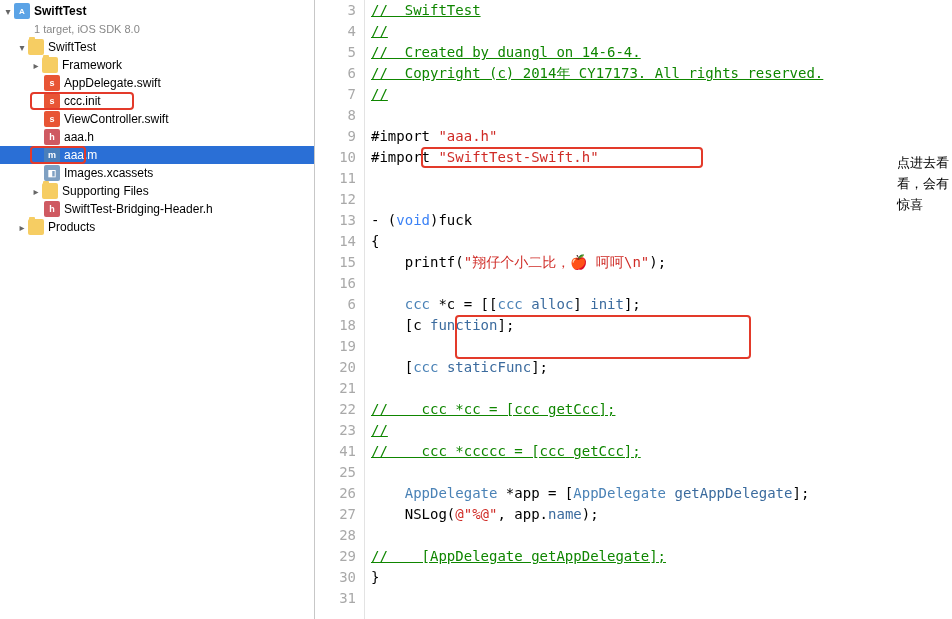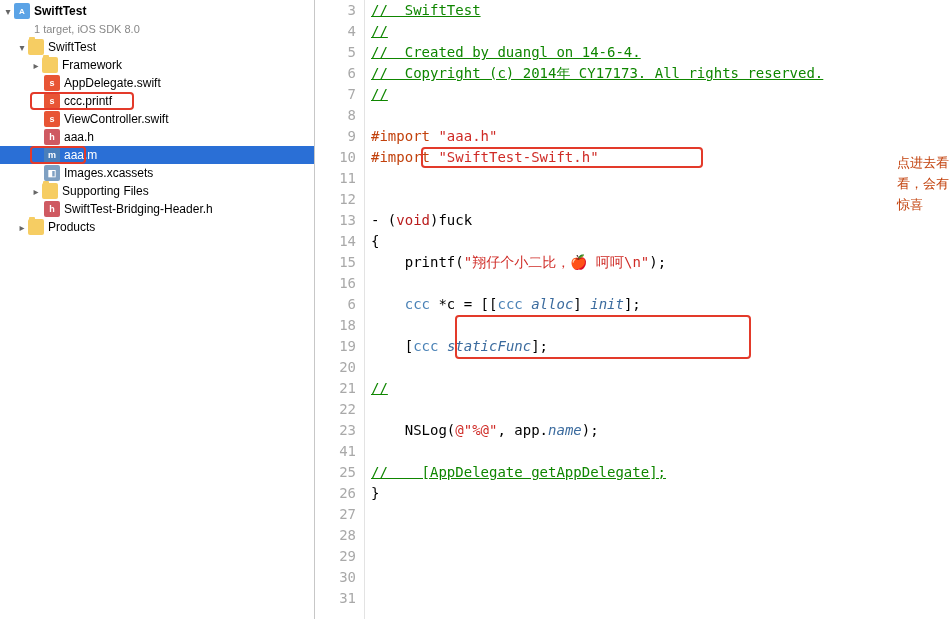--- a/index.html
+++ b/index.html
@@ -88,38 +88,38 @@
   }
   .gutter div { height: 21px; }
   .code {
     flex:1;
     padding-left: 6px;
     position: relative;
     color:#000;
   }
   .code-line { height:21px; white-space: pre; }
   .c-comment { color:#0f8600;text-decoration:underline; }
-  .c-preproc { color:#c2410c; }
+  .c-preproc { color:#000000; }
   .c-string  { color:#cf2b26; }
-  .c-keyword { color:#b91c1c; }
+  .c-keyword { color:#3b82f6; }
   .c-type    { color:#4a82b6; }
   .c-atkw    { color:#b6117f; }
-  .c-funcb   { color:#3b6b9e;font-style:italic; }
+  .c-funcb   { color:#3b6b9e; }
   .annot-box {
     position:absolute;
     border:2px solid #e33a2a;
     border-radius:4px;
     pointer-events:none;
   }
   .annot1 { left:56px;  top:147px; width:282px; height:21px; }
   .annot2 { left:90px;  top:315px; width:296px; height:44px; }
   .annot-text {
     position:absolute;
     left:532px; top:152px;
-    color:#c2410c;
+    color:#000000;
     font-family:Liberation Serif, serif;
     font-size:13px;
   }
 </style>
 </head>
 <body>
 
 <div class="nav">
 
   <div class="tree-row proj-title" style="padding-left:2px;">
@@ -143,21 +143,21 @@
     <span class="label">Framework</span>
   </div>
 
   <div class="tree-row" style="padding-left:44px;">
     <span class="icon icon-swift">s</span>
     <span class="label">AppDelegate.swift</span>
   </div>
 
   <div class="tree-row highlight-box" style="padding-left:44px;">
     <span class="icon icon-swift">s</span>
-    <span class="label">ccc.printf</span>
+    <span class="label">ccc.init</span>
   </div>
 
   <div class="tree-row" style="padding-left:44px;">
     <span class="icon icon-swift">s</span>
     <span class="label">ViewController.swift</span>
   </div>
 
   <div class="tree-row" style="padding-left:44px;">
     <span class="icon icon-h">h</span>
     <span class="label">aaa.h</span>
@@ -233,25 +233,29 @@
     <div class="code-line"></div>
     <div class="code-line"><span class="c-preproc">#import </span><span class="c-string">"aaa.h"</span></div>
     <div class="code-line"><span class="c-preproc">#import </span><span class="c-string">"SwiftTest-Swift.h"</span></div>
     <div class="code-line"></div>
     <div class="code-line"></div>
     <div class="code-line"><span>- (</span><span class="c-keyword">void</span><span>)fuck</span></div>
     <div class="code-line">{</div>
     <div class="code-line"><span>    printf(</span><span class="c-string">"翔仔个小二比，🍎 呵呵\n"</span><span>);</span></div>
     <div class="code-line"></div>
     <div class="code-line"><span>    </span><span class="c-type">ccc</span><span> *c = [[</span><span class="c-type">ccc</span><span> </span><span class="c-funcb">alloc</span><span>] </span><span class="c-funcb">init</span><span>];</span></div>
+    <div class="code-line"><span>    [c </span><span class="c-funcb">function</span><span>];</span></div>
     <div class="code-line"></div>
     <div class="code-line"><span>    [</span><span class="c-type">ccc</span><span> </span><span class="c-funcb">staticFunc</span><span>];</span></div>
     <div class="code-line"></div>
+    <div class="code-line"><span class="c-comment">//    ccc *cc = [ccc getCcc];</span></div>
     <div class="code-line"><span class="c-comment">//</span></div>
-    <div class="code-line"></div>
+    <div class="code-line"><span class="c-comment">//    ccc *ccccc = [ccc getCcc];</span></div>
+    <div class="code-line"></div>
+    <div class="code-line"><span>    </span><span class="c-type">AppDelegate</span><span> *app = [</span><span class="c-type">AppDelegate</span><span> </span><span class="c-funcb">getAppDelegate</span><span>];</span></div>
     <div class="code-line"><span>    NSLog(</span><span class="c-string">@"%@"</span><span>, app.</span><span class="c-funcb">name</span><span>);</span></div>
     <div class="code-line"></div>
     <div class="code-line"><span class="c-comment">//    [AppDelegate getAppDelegate];</span></div>
     <div class="code-line">}</div>
 
     <div class="annot-box annot1"></div>
     <div class="annot-box annot2"></div>
     <div class="annot-text">点进去看看，会有惊喜</div>
   </div>
 </div>

